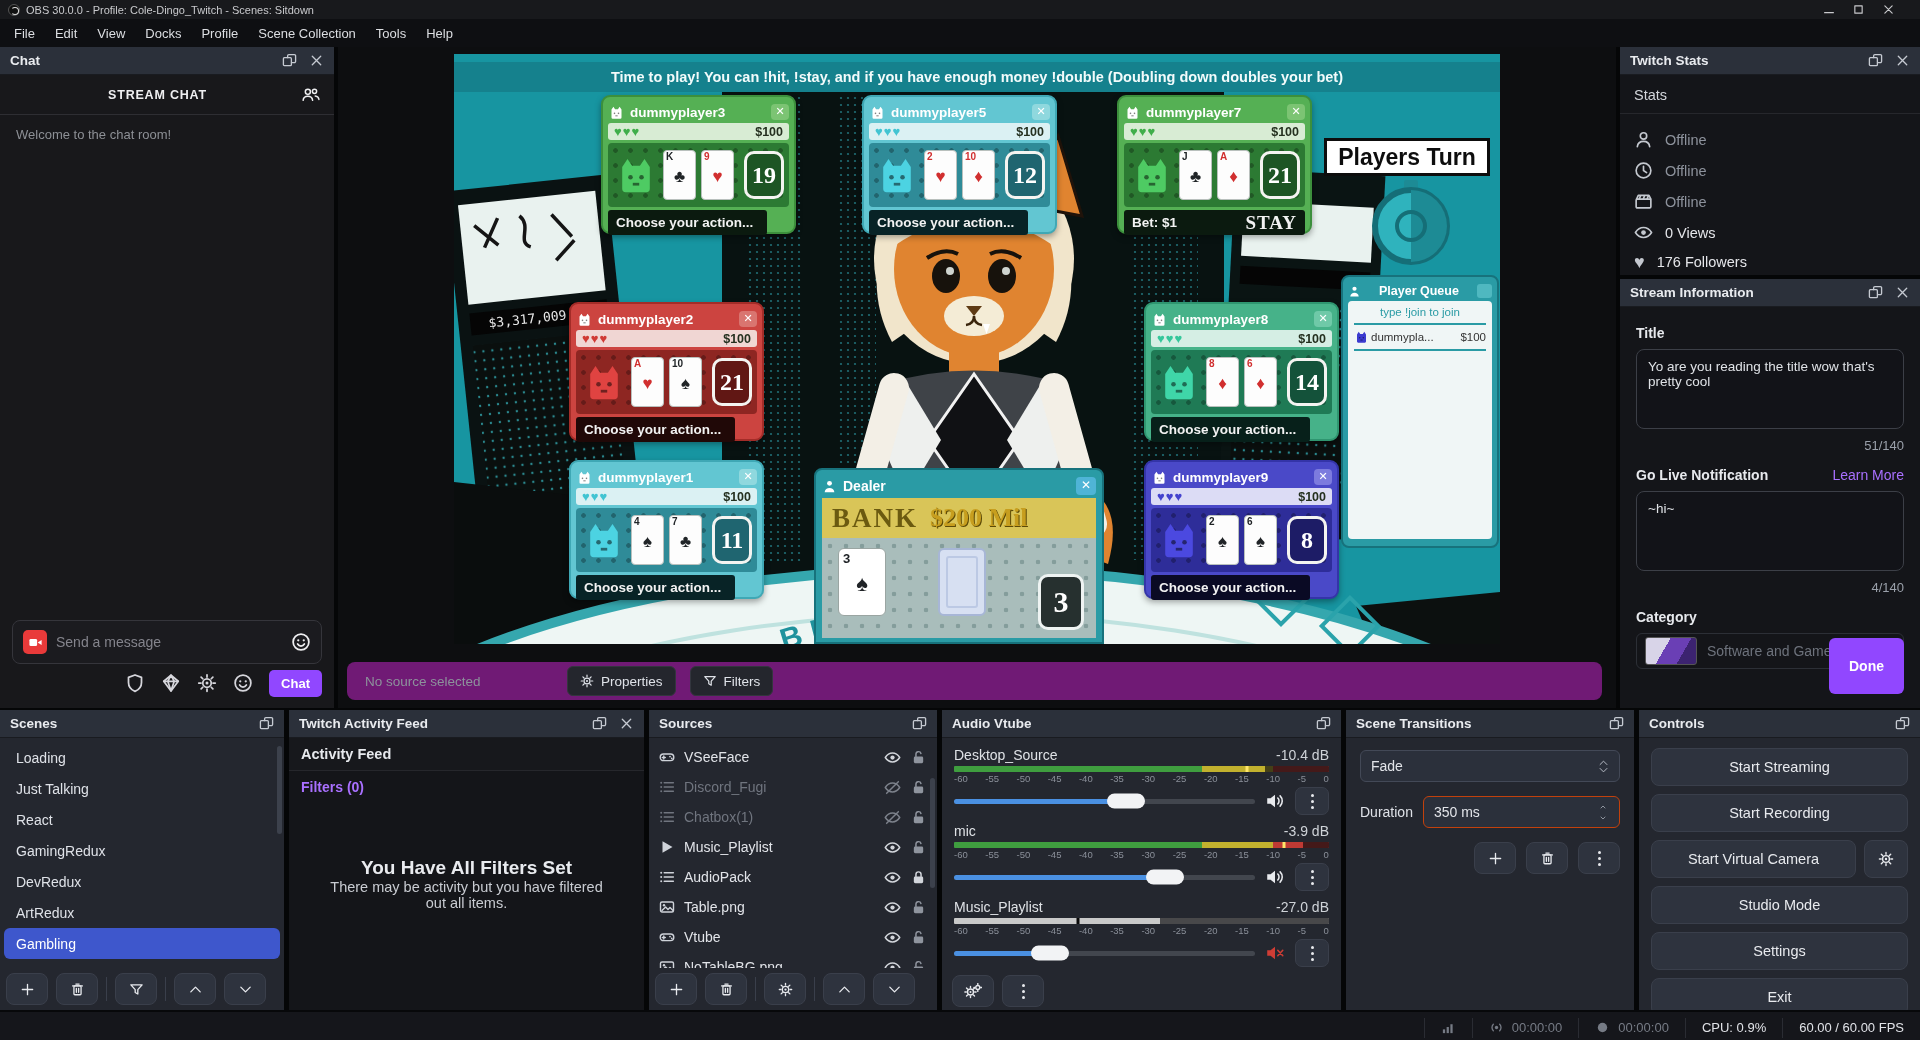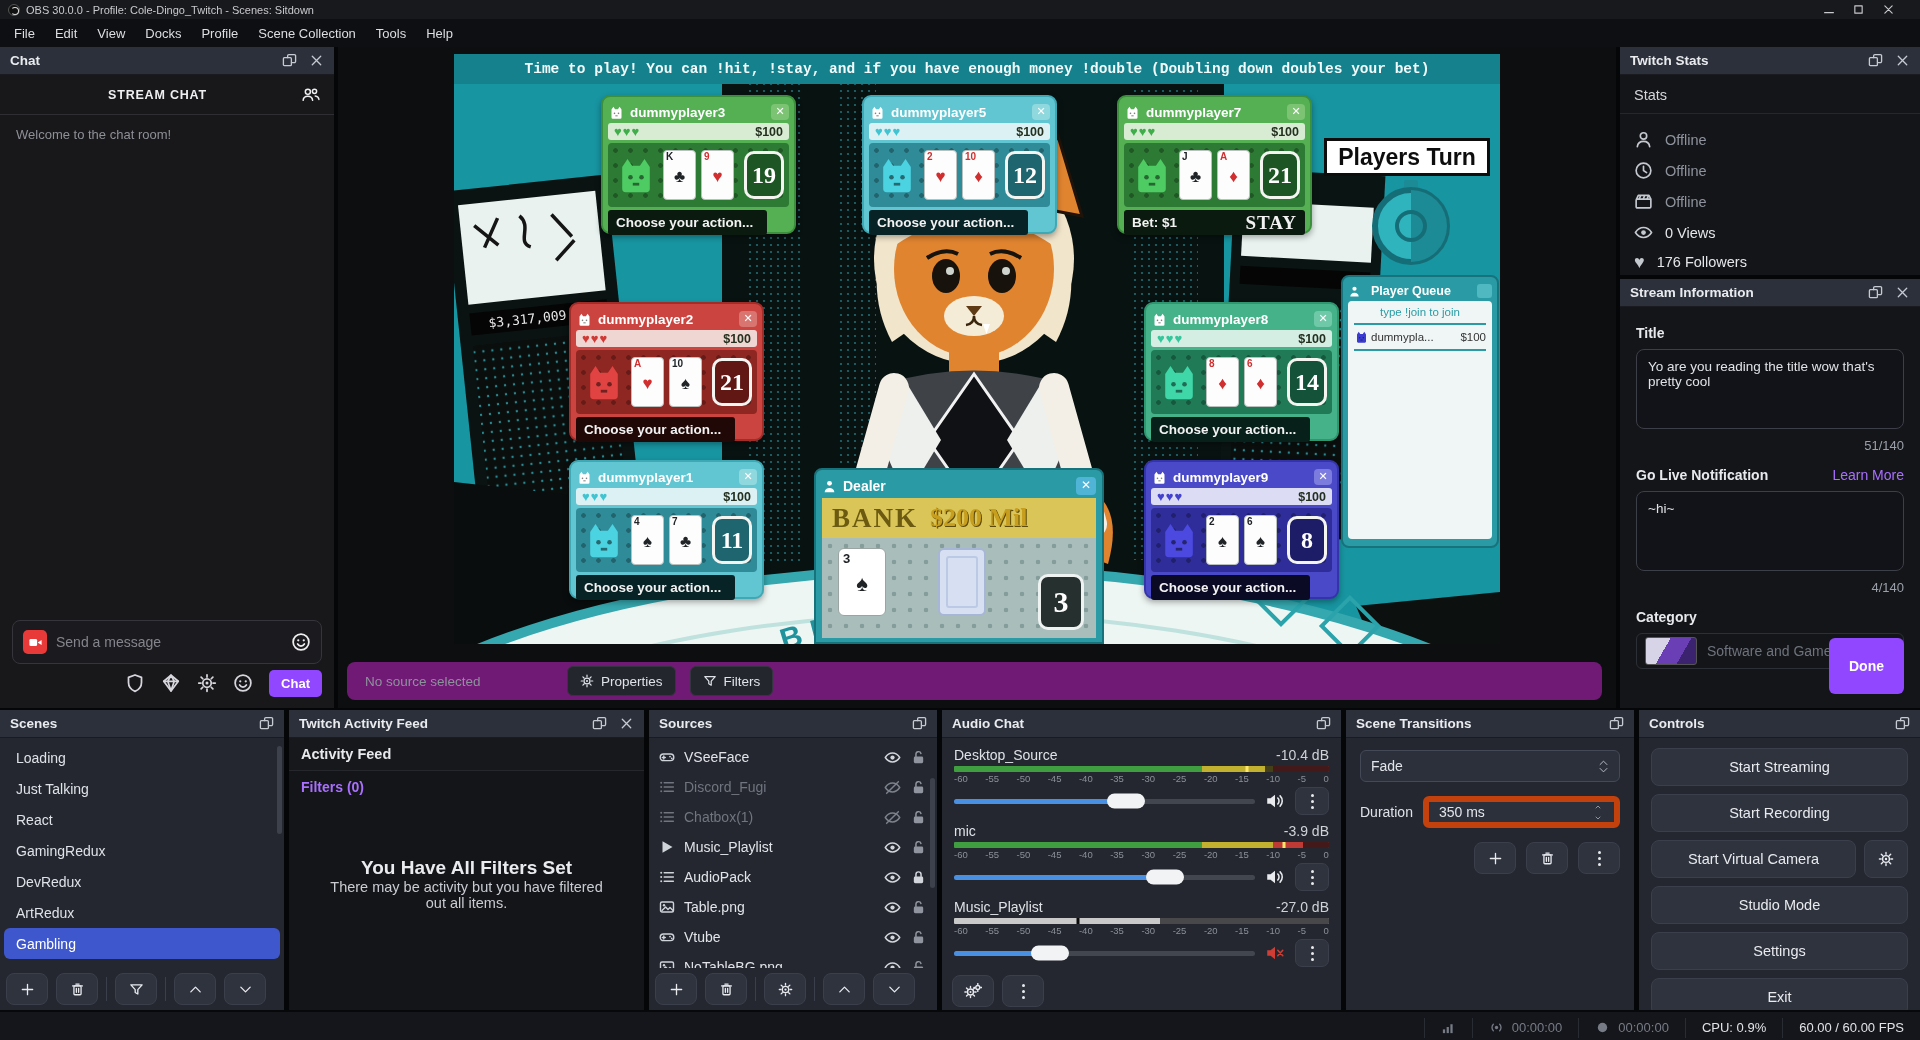--- a/index.html
+++ b/index.html
@@ -37,21 +37,21 @@
   .redcam { width:24px; height:24px; background:#e93a3a; border-radius:5px; display:flex; align-items:center; justify-content:center; color:#fff; }
   .chat-input input { flex:1; background:transparent; border:none; outline:none; color:#dedee3; font-size:14px; font-family:inherit; }
   .chat-input input::placeholder { color:#84848c; }
   .chat-acts { height:44px; display:flex; align-items:center; justify-content:flex-end; gap:16px; padding:0 12px 6px; color:#d6d6dc; }
   .chat-acts .aic { width:20px; height:20px; }
   .chatbtn { background:#9147ff; color:#fff; border:none; border-radius:5px; font-weight:bold; font-size:13px; padding:6px 12px; font-family:inherit; }
 
   
   .center { flex:1; background:#0d0e10; display:flex; flex-direction:column; position:relative; }
   .game { position:absolute; left:116px; top:7px; width:1046px; height:590px; overflow:hidden; background:#1795a1; }
-  .banner { position:absolute; left:0; top:0; width:100%; height:30px; background:#15818d; color:#f2fbfb; font-size:14.5px; font-weight:bold; display:flex; align-items:center; justify-content:center; z-index:5;font-family:Liberation Mono, monospace; }
+  .banner { position:absolute; left:0; top:8px; width:100%; height:30px; background:#15818d; color:#f2fbfb; font-size:14.5px; font-weight:bold; display:flex; align-items:center; justify-content:center; z-index:5; }
   .scene-bg { position:absolute; left:0; top:0; z-index:1; }
   .sign { position:absolute; left:870px; top:84px; width:166px; height:38px; background:#fff; border:3px solid #0d0d0d; color:#0d0d0d; font-size:23px; font-weight:800; display:flex; align-items:center; justify-content:center; z-index:6; }
 
   
   .pw { position:absolute; width:195px; height:139px; border-radius:9px; padding:4px 5px; z-index:7;
         background:var(--chrome); border:2px solid var(--dark); box-shadow:0 3px 6px rgba(0,0,0,.35); }
   .pw-t { height:22px; display:flex; align-items:center; gap:5px; color:#fff; font-size:13.5px; font-weight:bold; }
   .pw-x { margin-left:auto; width:18px; height:16px; background:var(--x); border-radius:4px; color:#fff; font-size:11px; line-height:15px; text-align:center; font-weight:bold; }
   .pw-s { height:17px; background:var(--pale); border-radius:3px; display:flex; align-items:center; padding:0 6px; font-size:12px; }
   .pw-s .hearts { color:var(--heart); letter-spacing:1px; font-size:13px; }
@@ -87,21 +87,21 @@
   .dcard { position:absolute; width:48px; height:68px; top:10px; border-radius:6px; font-weight:bold; }
   .dcard.up { left:16px; background:#fff; border:1px solid #9aa5a2; color:#202427; }
   .dcard.up .rk { position:absolute; left:4px; top:2px; font-size:13px; }
   .dcard.up .st { position:absolute; width:100%; top:22px; text-align:center; font-size:22px; }
   .dcard.down { left:116px; background:#d7e0f2; border:2px solid #a7b6d6; }
   .dcard.down::after { content:""; position:absolute; inset:6px; border:2px solid #bcc9e4; border-radius:3px; }
   .dealer-total { position:absolute; right:12px; bottom:8px; width:46px; height:56px; background:#26302f; border:3px solid #eef3f2; border-radius:10px; color:#fff; font-size:30px; font-weight:bold; display:flex; align-items:center; justify-content:center; font-family:"Liberation Serif","DejaVu Serif",serif; }
 
   
   .queue { position:absolute; left:887px; top:221px; width:158px; height:273px; background:#2a9ba5; border:2px solid #17727c; border-radius:8px; padding:4px 5px; z-index:7; }
-  .queue-t { height:20px; display:flex; align-items:center; gap:10px; color:#fff; font-size:12.5px; font-weight:bold; }
+  .queue-t { height:20px; display:flex; align-items:center; gap:18px; color:#fff; font-size:12.5px; font-weight:bold; }
   .queue-x { margin-left:auto; width:15px; height:14px; background:#4fb8c0; border-radius:3px; }
   .queue-b { background:#f0f6f6; border-radius:4px; height:238px; padding:5px 6px; }
   .queue-hint { color:#2a9ba5; font-size:11.5px; text-align:center; padding-bottom:5px; border-bottom:2px solid #2a9ba5; }
   .queue-row { display:flex; align-items:center; gap:2px; font-size:11.5px; color:#333; padding:5px 0; border-bottom:2px solid #2a9ba5; }
   .queue-row .m { margin-left:auto; }
   .queue-row .qcat { width:15px; height:14px; color:#3b3bd0; }
 
   
   .srcbar { position:absolute; left:9px; right:14px; bottom:8px; height:38px; background:#701a75; border-radius:8px; display:flex; align-items:center; }
   .srcbar .nosrc { padding-left:18px; font-size:13.5px; color:#8d929c; }
@@ -176,21 +176,21 @@
   .spk { width:20px; height:20px; color:#e8eaee; }
   .spk.muted { color:#cf3d35; }
   .dotbtn { width:34px; height:28px; background:#2e333e; border:1px solid #3a3f4b; border-radius:7px; display:flex; align-items:center; justify-content:center; gap:0; flex-direction:column; }
   .dotbtn i, .fbtn i.dots { display:flex; flex-direction:column; gap:3px; }
   .dot { width:3px; height:3px; border-radius:50%; background:#e8eaee; }
 
   .trans-body { padding:12px 14px; }
   .selbox { height:32px; background:#2b303b; border:1px solid #434957; border-radius:6px; display:flex; align-items:center; padding:0 10px; font-size:14px; color:#e2e4e9; }
   .selbox .chev { margin-left:auto; display:flex; flex-direction:column; gap:1px; color:#b9bec8; }
   .dur-row { display:flex; align-items:center; gap:10px; margin-top:14px; font-size:14px; color:#dfe2e8; }
-  .dur-box { flex:1; height:32px; background:#2b303b; border:6px solid #c2410c; border-radius:6px; display:flex; align-items:center; padding:0 10px; color:#e2e4e9; }
+  .dur-box { flex:1; height:32px; background:#2b303b; border:1px solid #c2410c; border-radius:6px; display:flex; align-items:center; padding:0 10px; color:#e2e4e9; }
   .trans-foot { display:flex; justify-content:flex-end; gap:10px; margin-top:14px; }
 
   .ctrl-body { padding:10px 12px; display:flex; flex-direction:column; gap:8px; }
   .cbtn { height:38px; background:#2e333e; border:1px solid #3a3f4b; border-radius:8px; color:#e8eaee; font-size:14.5px; font-family:inherit; display:flex; align-items:center; justify-content:center; width:100%; }
   .vc-row { display:flex; gap:8px; }
   .vc-row .cbtn { flex:1; }
   .sqbtn { width:44px; height:38px; background:#2e333e; border:1px solid #3a3f4b; border-radius:8px; color:#e8eaee; display:flex; align-items:center; justify-content:center; }
 
   
   .statusbar { height:33px; background:#15161b; border-top:2px solid #07080a; display:flex; align-items:center; justify-content:flex-end; font-size:13px; }
@@ -1108,21 +1108,21 @@
       <div class="fbtn">
           <svg class="hic">
             <use href="#i-chdn"></use>
           </svg>
         </div>
     </div>
   </div>
 
   <div class="dock mixerdock">
     <div class="dock-h">
-        <span>Audio Chat</span>
+        <span>Audio Vtube</span>
         <span class="grow"></span>
         <svg class="hic">
           <use href="#i-pop"></use>
         </svg>
       </div>
     <div class="dock-body" style="overflow:hidden">
 
       <div class="mix-ch">
         <div class="mix-top">
             <span>Desktop_Source</span>

